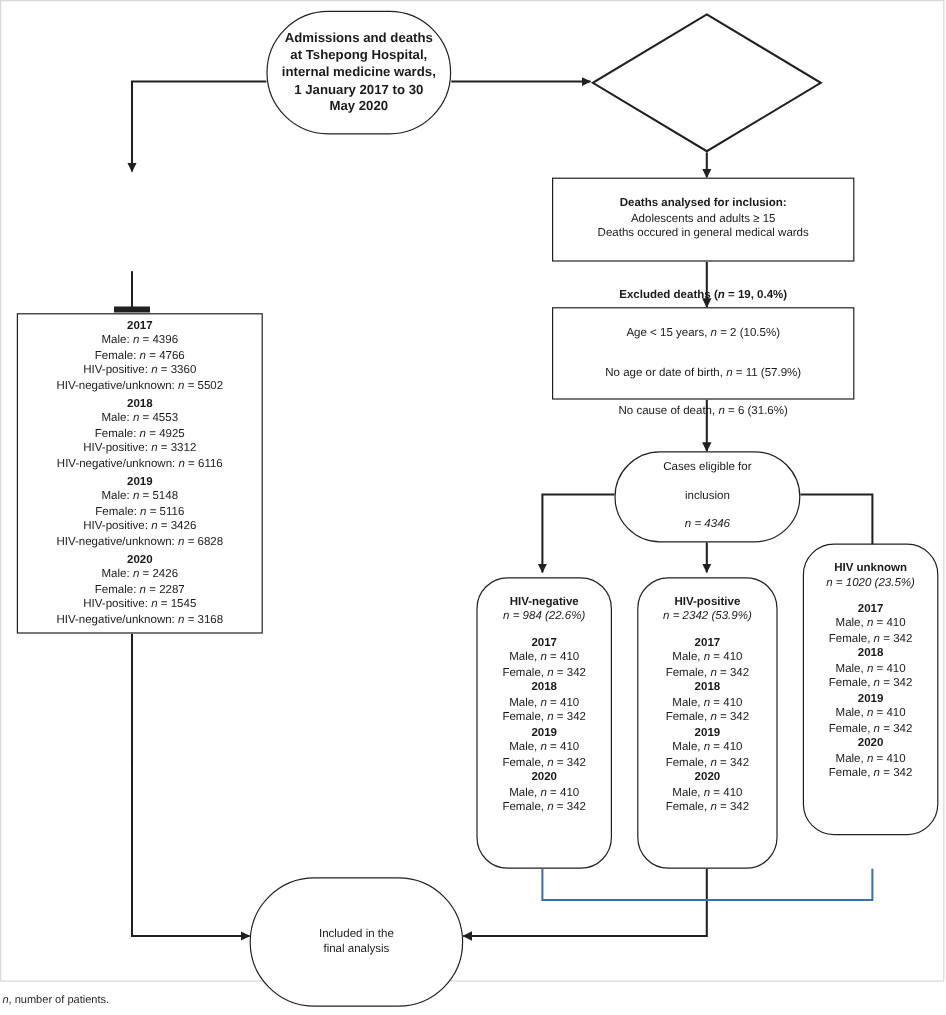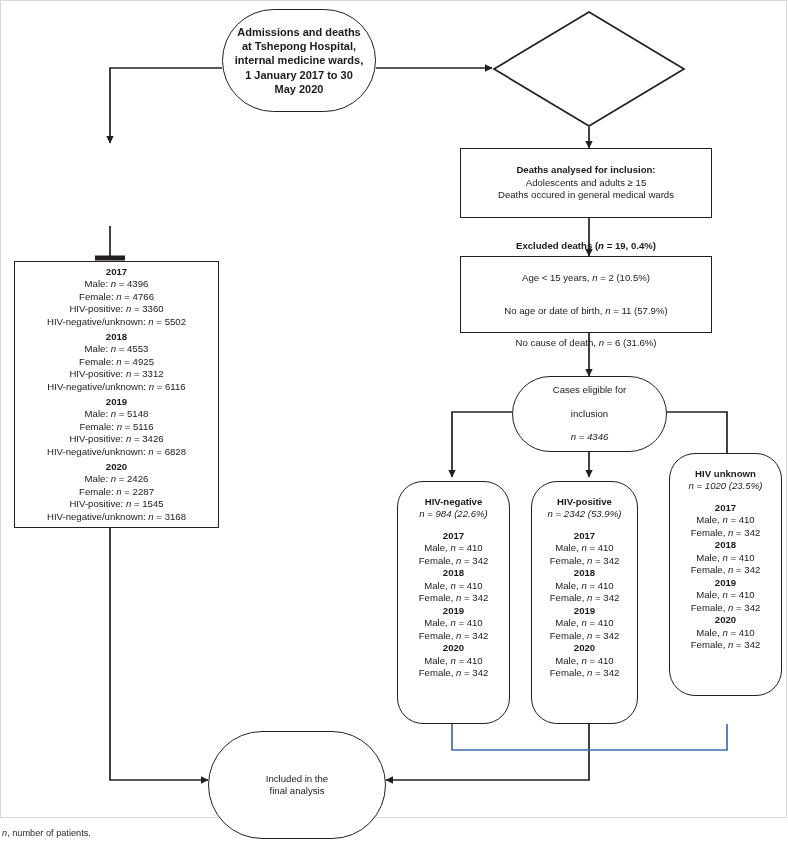--- a/index.html
+++ b/index.html
@@ -193,21 +193,21 @@
     <span class="ln">Male, <i>n</i> = 410</span>
     <span class="ln">Female, <i>n</i> = 342</span>
     <span class="ln t9 b">2019</span>
     <span class="ln">Male, <i>n</i> = 410</span>
     <span class="ln">Female, <i>n</i> = 342</span>
     <span class="ln t9 b">2020</span>
     <span class="ln">Male, <i>n</i> = 410</span>
     <span class="ln">Female, <i>n</i> = 342</span>
   </div>
 
-  <div class="node rect t9 hiv-box" style="left:531px; top:481px; width:107px; height:243px;">
+  <div class="node rect t9 hiv-box" style="left:531px; top:481px; width:117px; height:243px;">
     <span class="ln t9 b">HIV-positive</span>
     <span class="ln t9 ital-n"><i>n</i> = 2342 (53.9%)</span>
     <div class="sp"></div>
     <span class="ln t9 b">2017</span>
     <span class="ln">Male, <i>n</i> = 410</span>
     <span class="ln">Female, <i>n</i> = 342</span>
     <span class="ln t9 b">2018</span>
     <span class="ln">Male, <i>n</i> = 410</span>
     <span class="ln">Female, <i>n</i> = 342</span>
     <span class="ln t9 b">2019</span>

